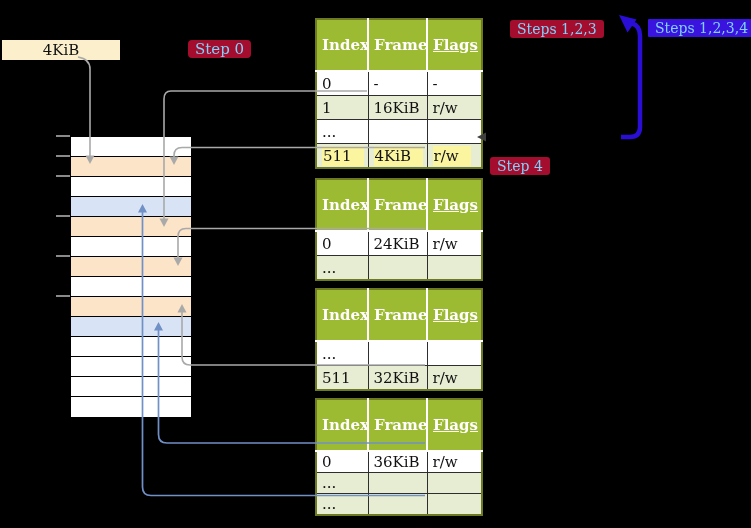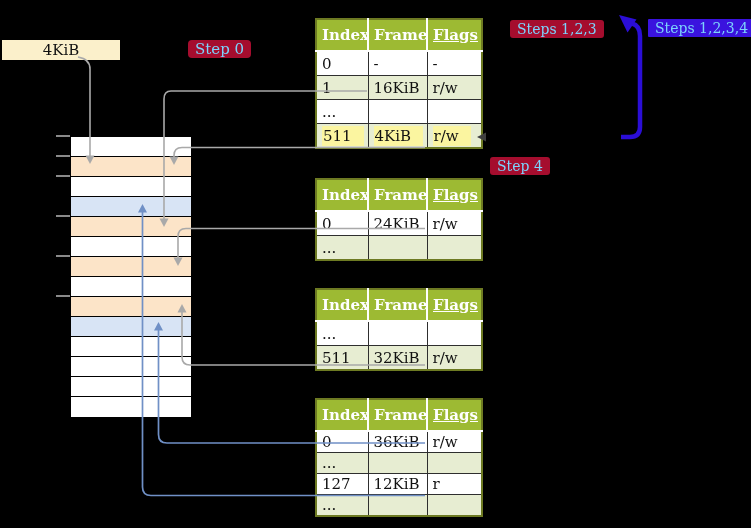--- a/index.html
+++ b/index.html
@@ -55,21 +55,21 @@
   .mem-blue{background:var(--mem-blue,#D8E4F5);}
   
   .ptable{
     position:absolute;left:315px;width:166px;
     border-collapse:collapse;table-layout:fixed;
     border:2px solid var(--table-border,#6D7A22);
     font-size:15px;color:#111;
   }
   .ptable th{
     background:var(--table-header-green,#9DBA33);color:#fff;
-    font-weight:bold;text-align:left;padding:4px 5px;height:22px;
+    font-weight:bold;text-align:left;padding:14px 5px;height:22px;
     border-right:2px solid #fff;font-size:15px;
   }
   .ptable th:last-child{border-right:none;text-decoration:underline;}
   .ptable thead tr{border-bottom:2px solid #fff;}
   .ptable td{
     background:#fff;padding:1px 5px;height:21px;
     border:1px solid #2e2e2e;white-space:nowrap;overflow:hidden;
   }
   .ptable tr.shade td{background:var(--table-row-green,#E7EDD2);}
   .ptable .hl{
@@ -231,25 +231,20 @@
         <tr>
           <td>0</td>
           <td>36KiB</td>
           <td>r/w</td>
         </tr>
         <tr class="shade">
           <td>...</td>
           <td></td>
           <td></td>
         </tr>
-        <tr>
-          <td>127</td>
-          <td>12KiB</td>
-          <td>r</td>
-        </tr>
         <tr class="shade">
           <td>...</td>
           <td></td>
           <td></td>
         </tr>
       </tbody>
   </table>
 
   <svg id="overlay" width="751" height="528" viewBox="0 0 751 528">
     <g id="ticks">

